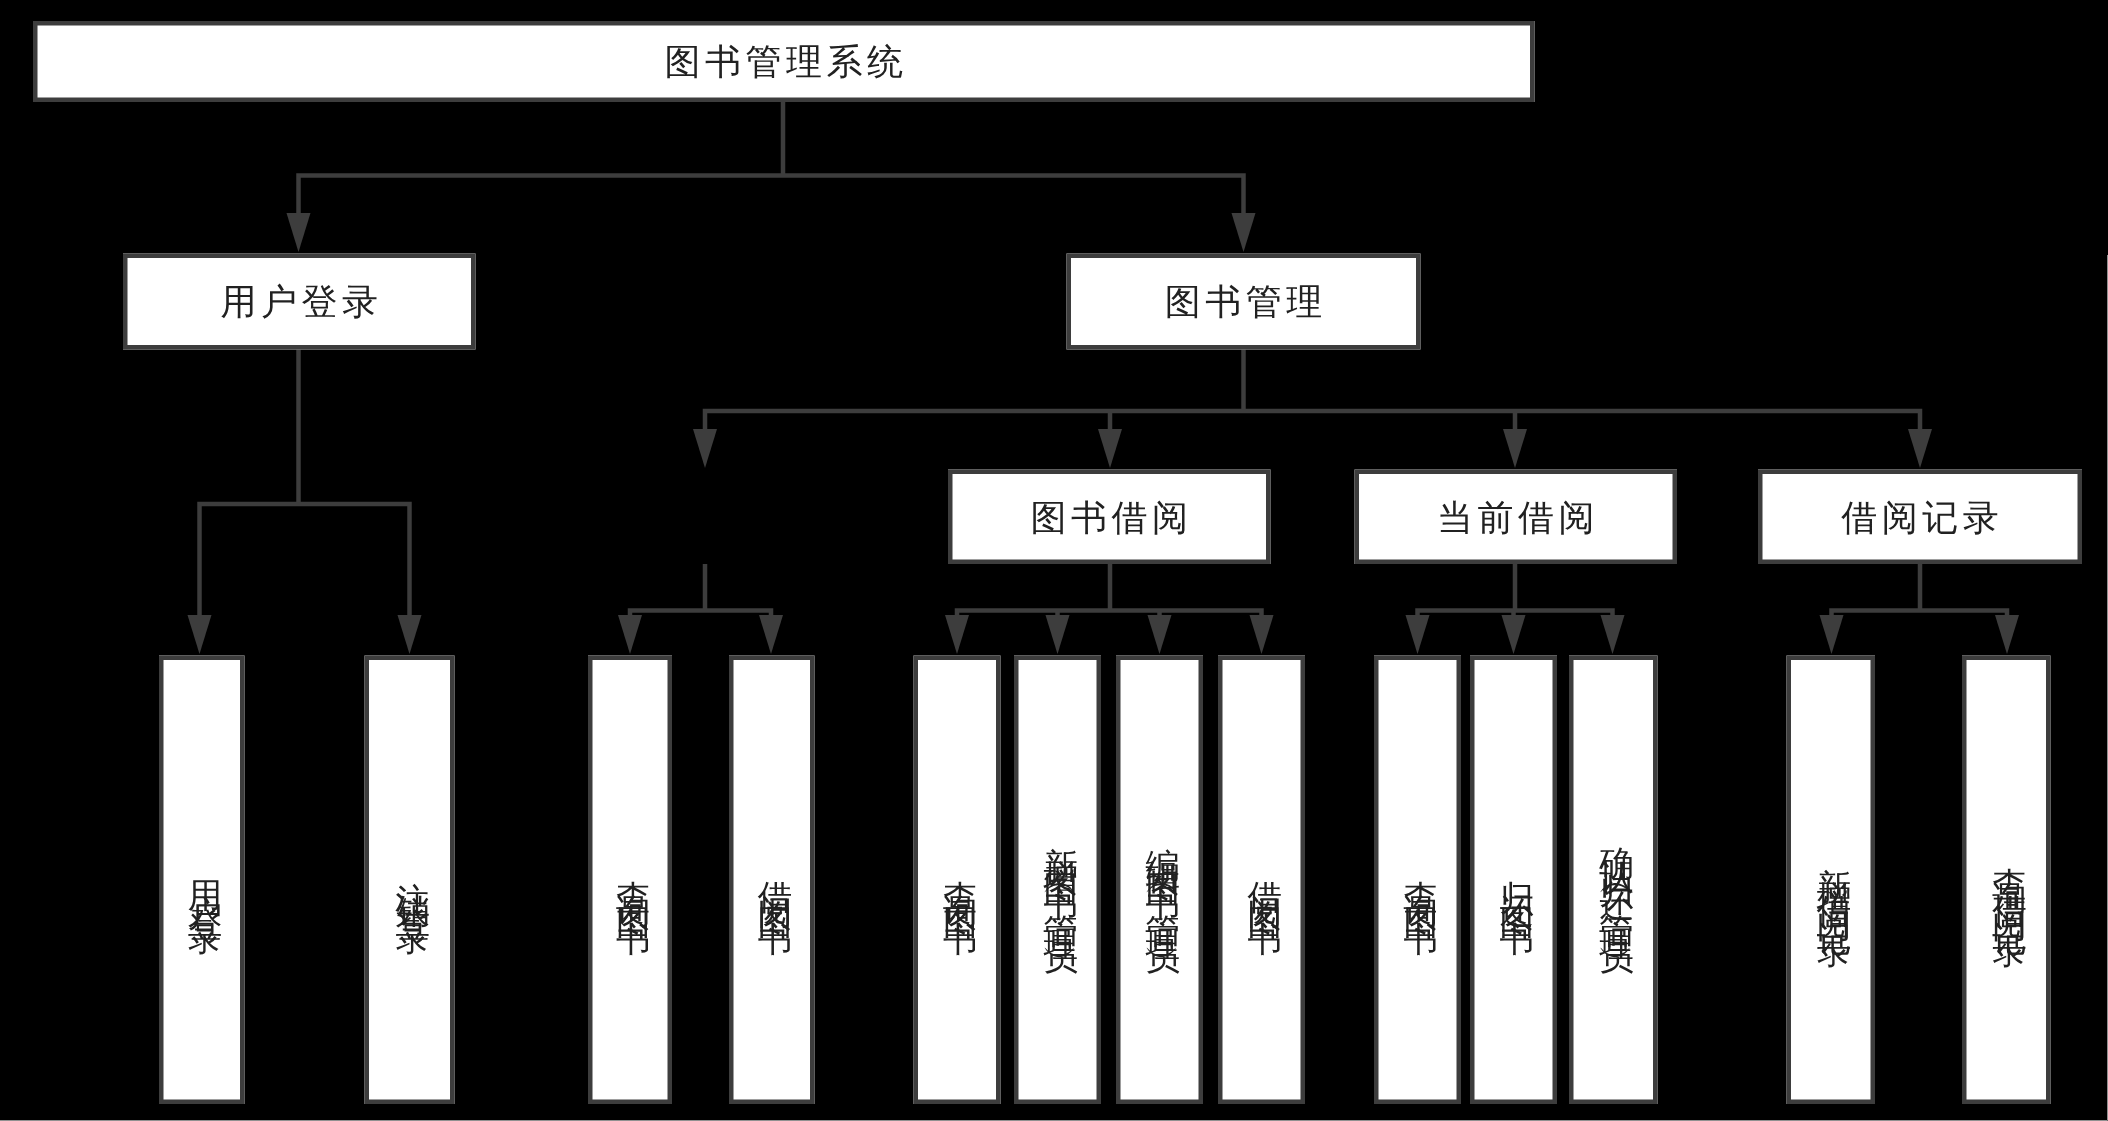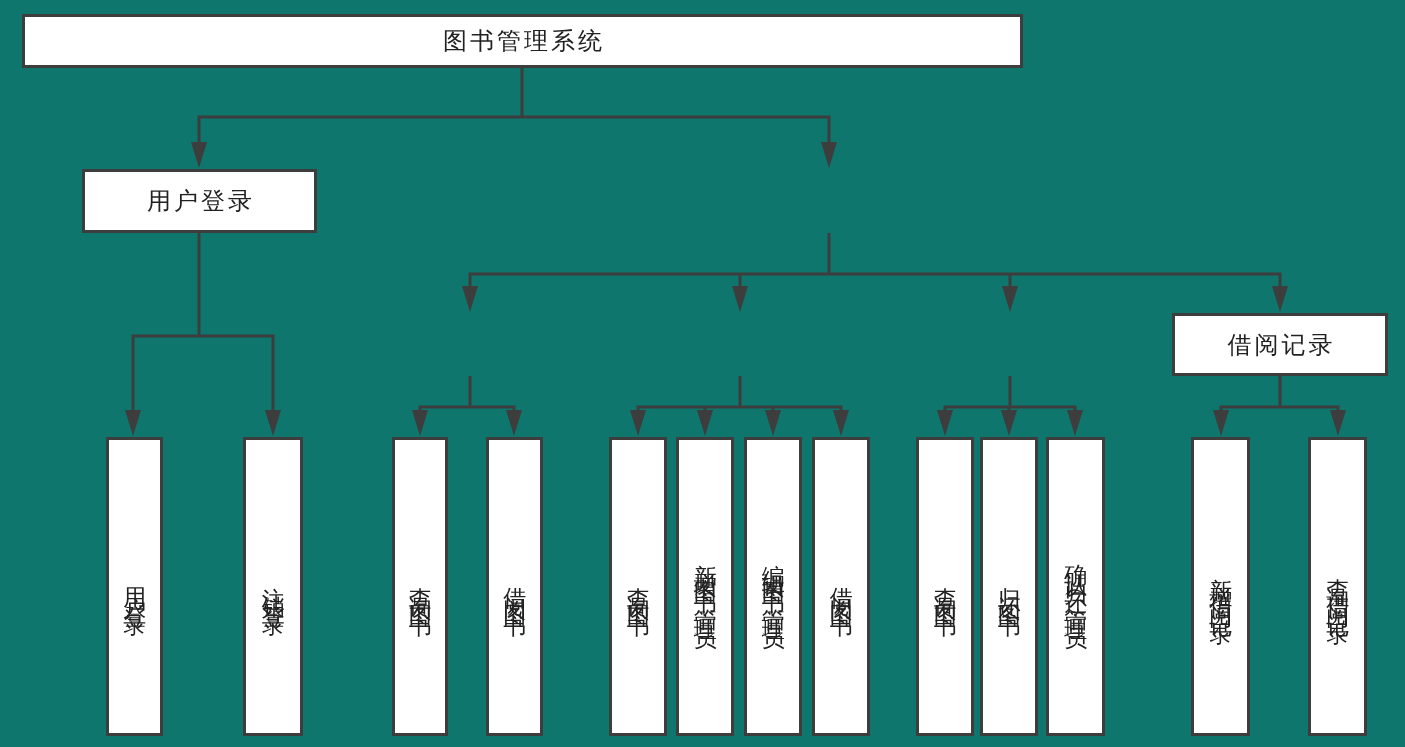--- a/index.html
+++ b/index.html
@@ -1,22 +1,22 @@
 <!DOCTYPE html>
 <html><head>
 <meta charset="utf-8">
 <style>
   html, body { margin: 0; padding: 0; background: #ffffff; }
   .stage {
     position: relative;
     width: 1405px;
     height: 747px;
-    background: #0f766e;
+    background: #000000;
     overflow: hidden;
-    font-family: Liberation Sans, sans-serif;
+    font-family: Liberation Mono, monospace;
     color: #212121;
   }
   .connectors {
     position: absolute;
     left: 0; top: 0;
     width: 1405px; height: 747px;
   }
   .node {
     position: absolute;
     box-sizing: border-box;
@@ -89,21 +89,30 @@
     </g>
   </svg>
 
   <div class="node hnode" style="left:22px;top:14px;width:1001px;height:54px">
     <span>图书管理系统</span>
   </div>
 
   <div class="node hnode" style="left:82px;top:169px;width:235px;height:64px">
     <span>用户登录</span>
   </div>
+  <div class="node hnode" style="left:711px;top:169px;width:236px;height:64px">
+    <span>图书管理</span>
+  </div>
 
+  <div class="node hnode" style="left:632px;top:313px;width:215px;height:63px">
+    <span>图书借阅</span>
+  </div>
+  <div class="node hnode" style="left:903px;top:313px;width:215px;height:63px">
+    <span>当前借阅</span>
+  </div>
   <div class="node hnode" style="left:1172px;top:313px;width:216px;height:63px">
     <span>借阅记录</span>
   </div>
 
   <div class="node vnode" style="left:106px;top:437px;width:57px;height:299px">
     <span>用户登录</span>
   </div>
   <div class="node vnode" style="left:243px;top:437px;width:60px;height:299px">
     <span>注销登录</span>
   </div>

